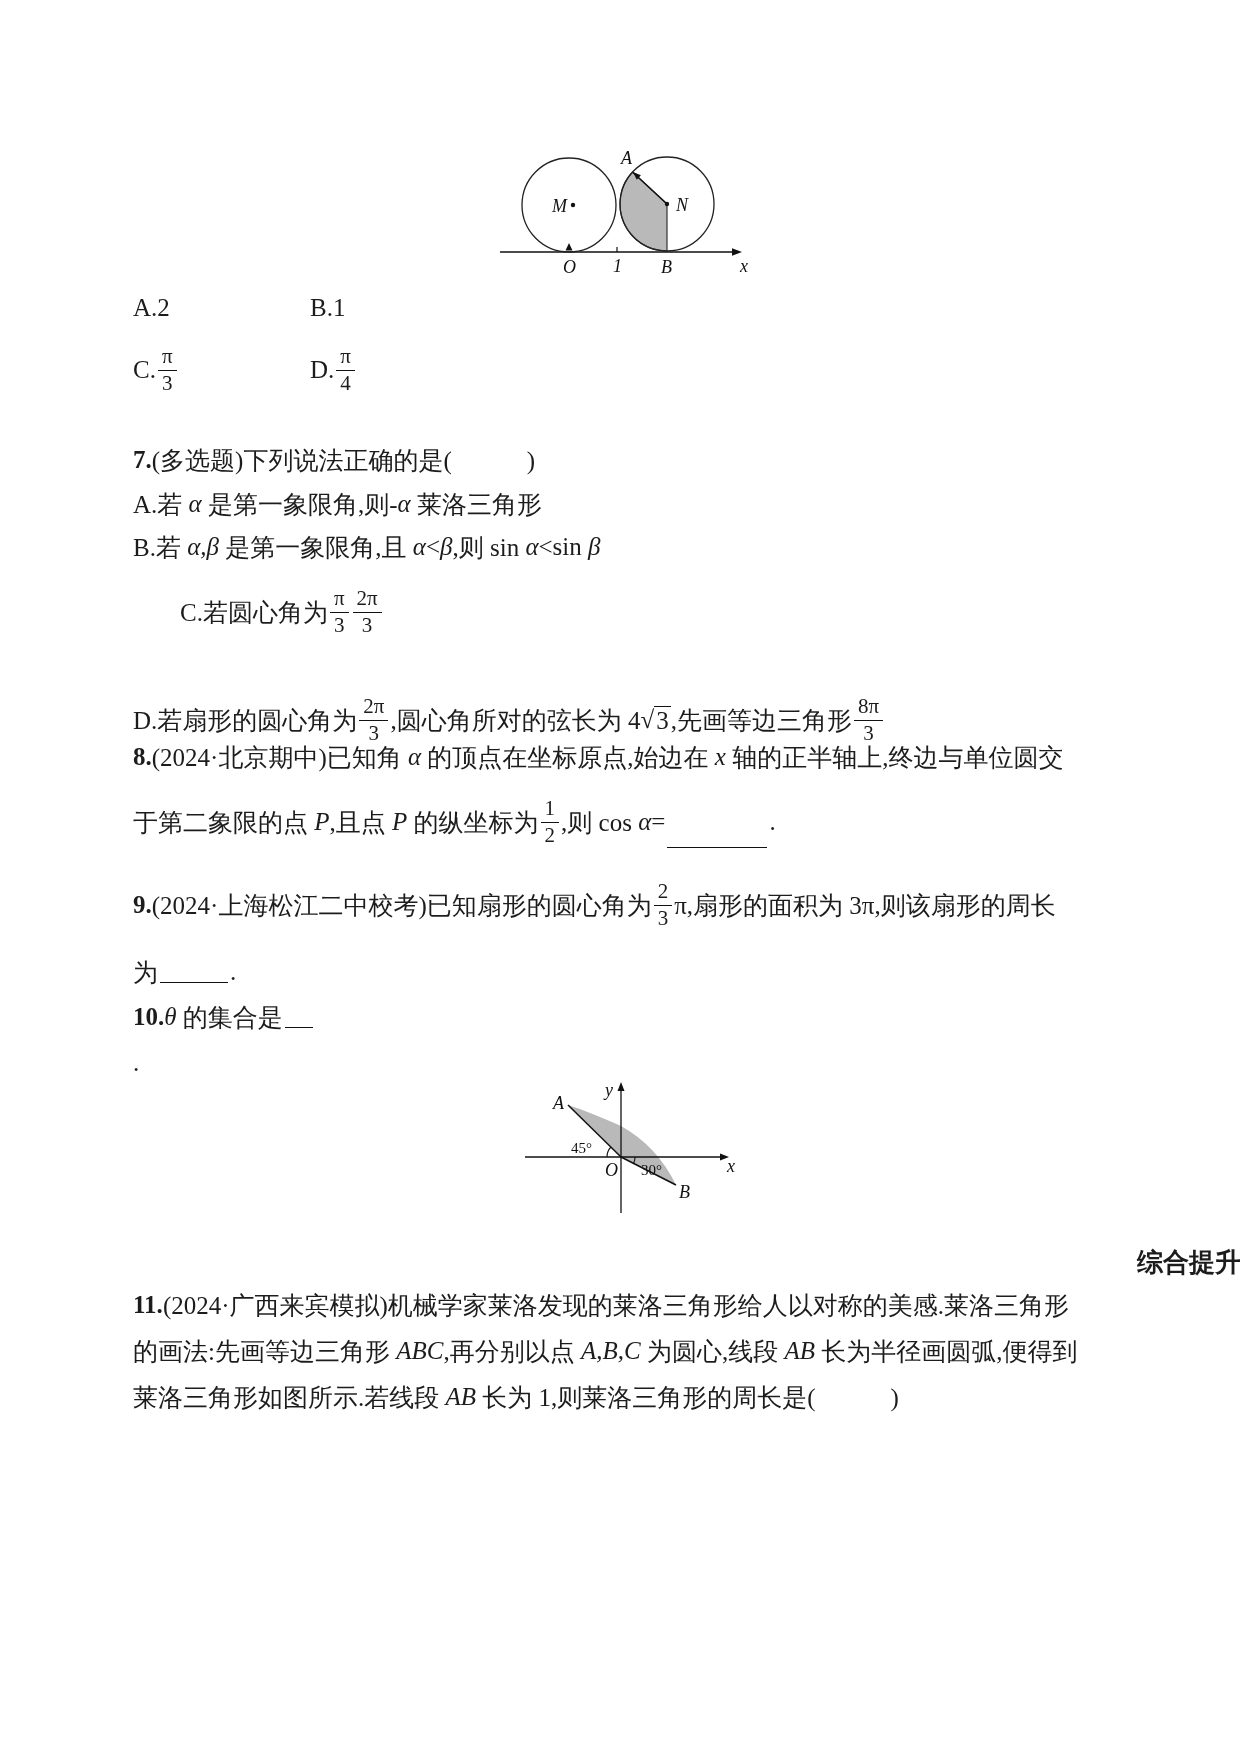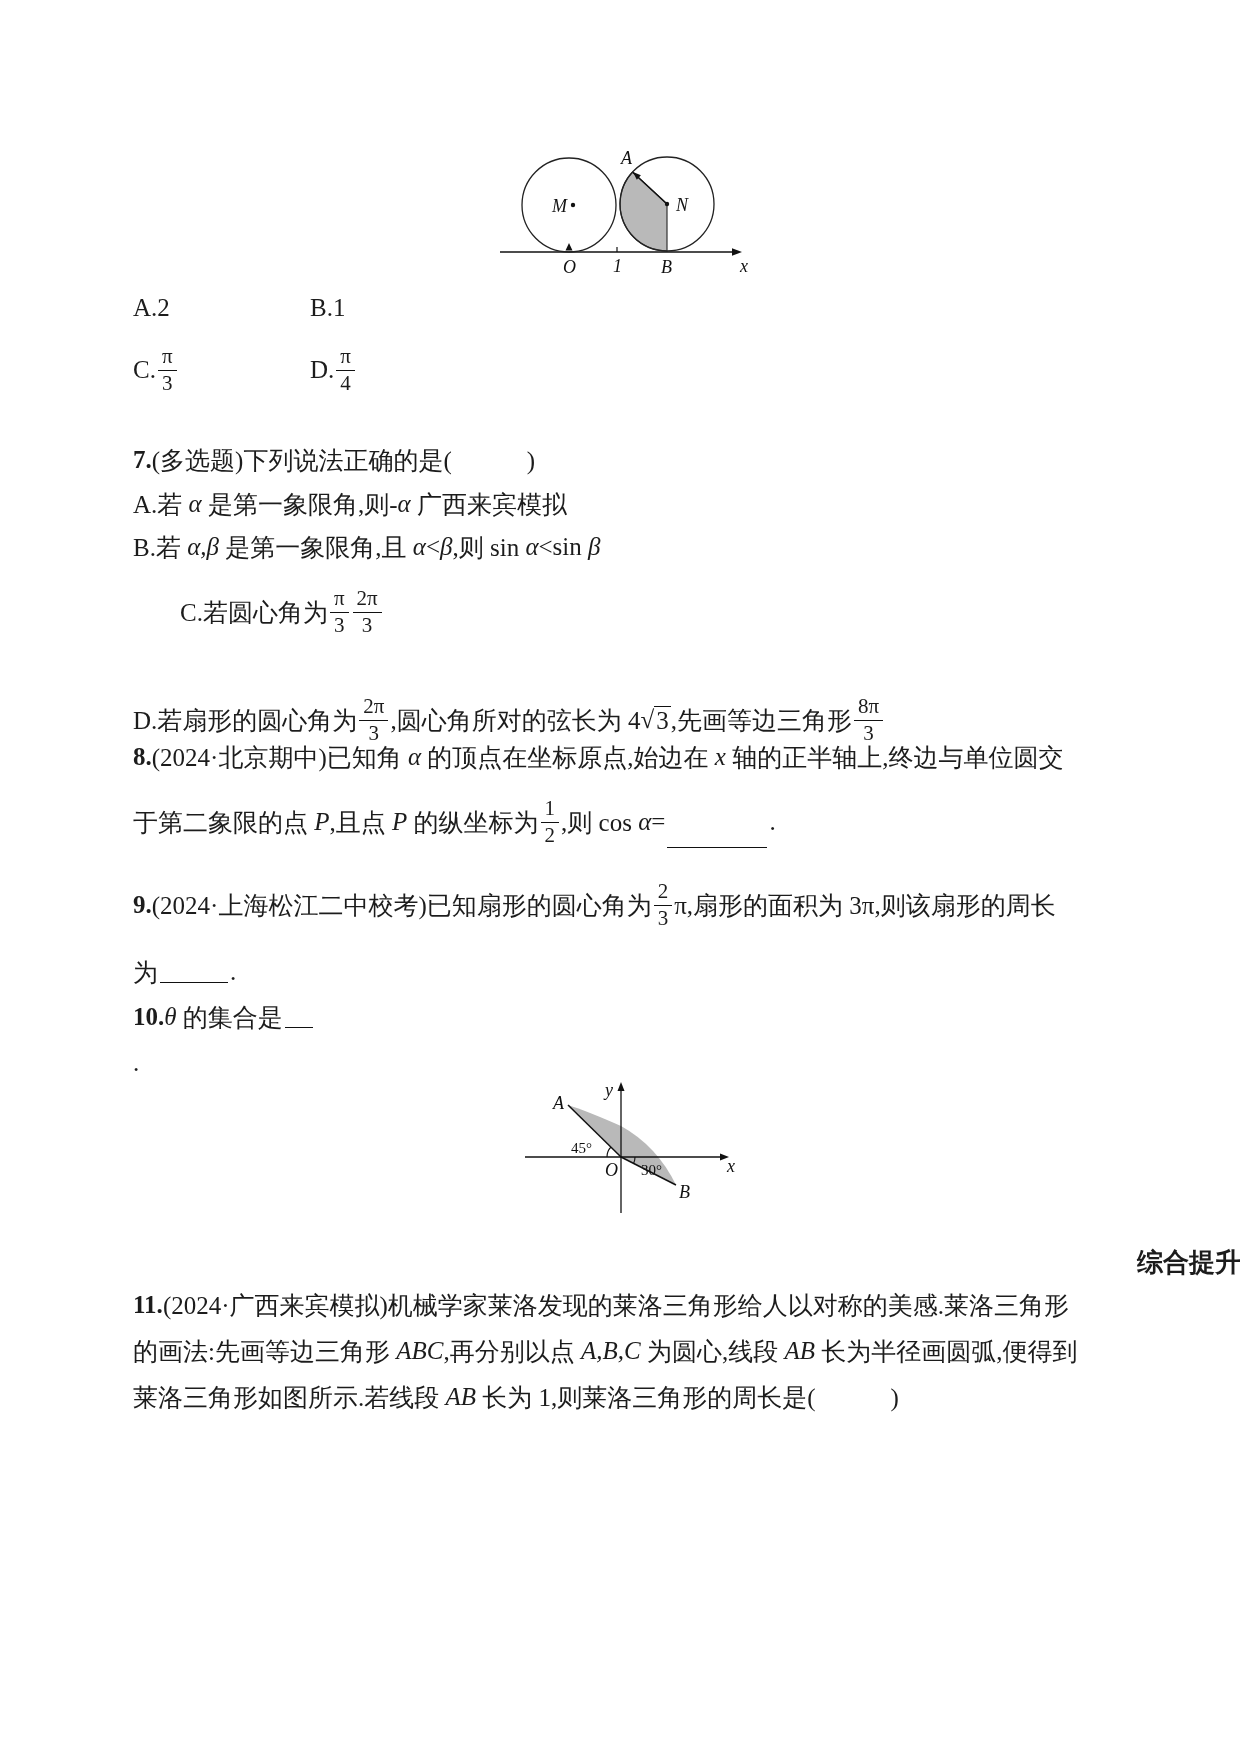--- a/index.html
+++ b/index.html
@@ -51,21 +51,21 @@
     <text class="svglab" x="169" y="143">B</text>
     <text class="svglab" x="248" y="142">x</text>
   </svg>
 
   <div class="line" style="top:291px;"><span>A.2</span></div>
   <div class="line" style="top:291px;left:310px;"><span>B.1</span></div>
   <div class="line tall" style="top:338px;"><span>C.</span><span class="frac"><span class="num">π</span><span class="den">3</span></span></div>
   <div class="line tall" style="top:338px;left:310px;"><span>D.</span><span class="frac"><span class="num">π</span><span class="den">4</span></span></div>
 
   <div class="line" style="top:443px;"><span class="b">7.</span><span>(多选题)下列说法正确的是(　　　)</span></div>
-  <div class="line" style="top:487px;"><span>A.若 </span><span class="it">α</span><span> 是第一象限角,则-</span><span class="it">α</span><span> 广西来宾模拟</span></div>
+  <div class="line" style="top:487px;"><span>A.若 </span><span class="it">α</span><span> 是第一象限角,则-</span><span class="it">α</span><span> 莱洛三角形</span></div>
   <div class="line" style="top:530px;"><span>B.若 </span><span class="it">α,β</span><span> 是第一象限角,且 </span><span class="it">α</span><span>&lt;</span><span class="it">β</span><span>,则 sin </span><span class="it">α</span><span>&lt;sin </span><span class="it">β</span></div>
   <div class="line tall" style="top:580px;margin-left:47px;"><span>C.若圆心角为</span><span class="frac"><span class="num">π</span><span class="den">3</span></span><span class="frac"><span class="num">2π</span><span class="den">3</span></span></div>
   <div class="line tall" style="top:688px;"><span>D.若扇形的圆心角为</span><span class="frac"><span class="num">2π</span><span class="den">3</span></span><span>,圆心角所对的弦长为 4</span><span class="sqrt">√<span class="rad">3</span></span><span>,先画等边三角形</span><span class="frac"><span class="num">8π</span><span class="den">3</span></span></div>
 
   <div class="line" style="top:740px;"><span class="b">8.</span><span>(2024·北京期中)已知角 </span><span class="it">α</span><span> 的顶点在坐标原点,始边在 </span><span class="it">x</span><span> 轴的正半轴上,终边与单位圆交</span></div>
   <div class="line tall" style="top:790px;"><span>于第二象限的点 </span><span class="it">P</span><span>,且点 </span><span class="it">P</span><span> 的纵坐标为</span><span class="frac"><span class="num">1</span><span class="den">2</span></span><span>,则 cos </span><span class="it">α</span><span>=</span><span class="blank" style="width: 100px;"></span><span>.</span></div>
 
   <div class="line tall" style="top:873px;"><span class="b">9.</span><span>(2024·上海松江二中校考)已知扇形的圆心角为</span><span class="frac"><span class="num">2</span><span class="den">3</span></span><span>π,扇形的面积为 3π,则该扇形的周长</span></div>
   <div class="line" style="top:955px;"><span>为</span><span class="blank" style="width: 68px;"></span><span>.</span></div>
 

